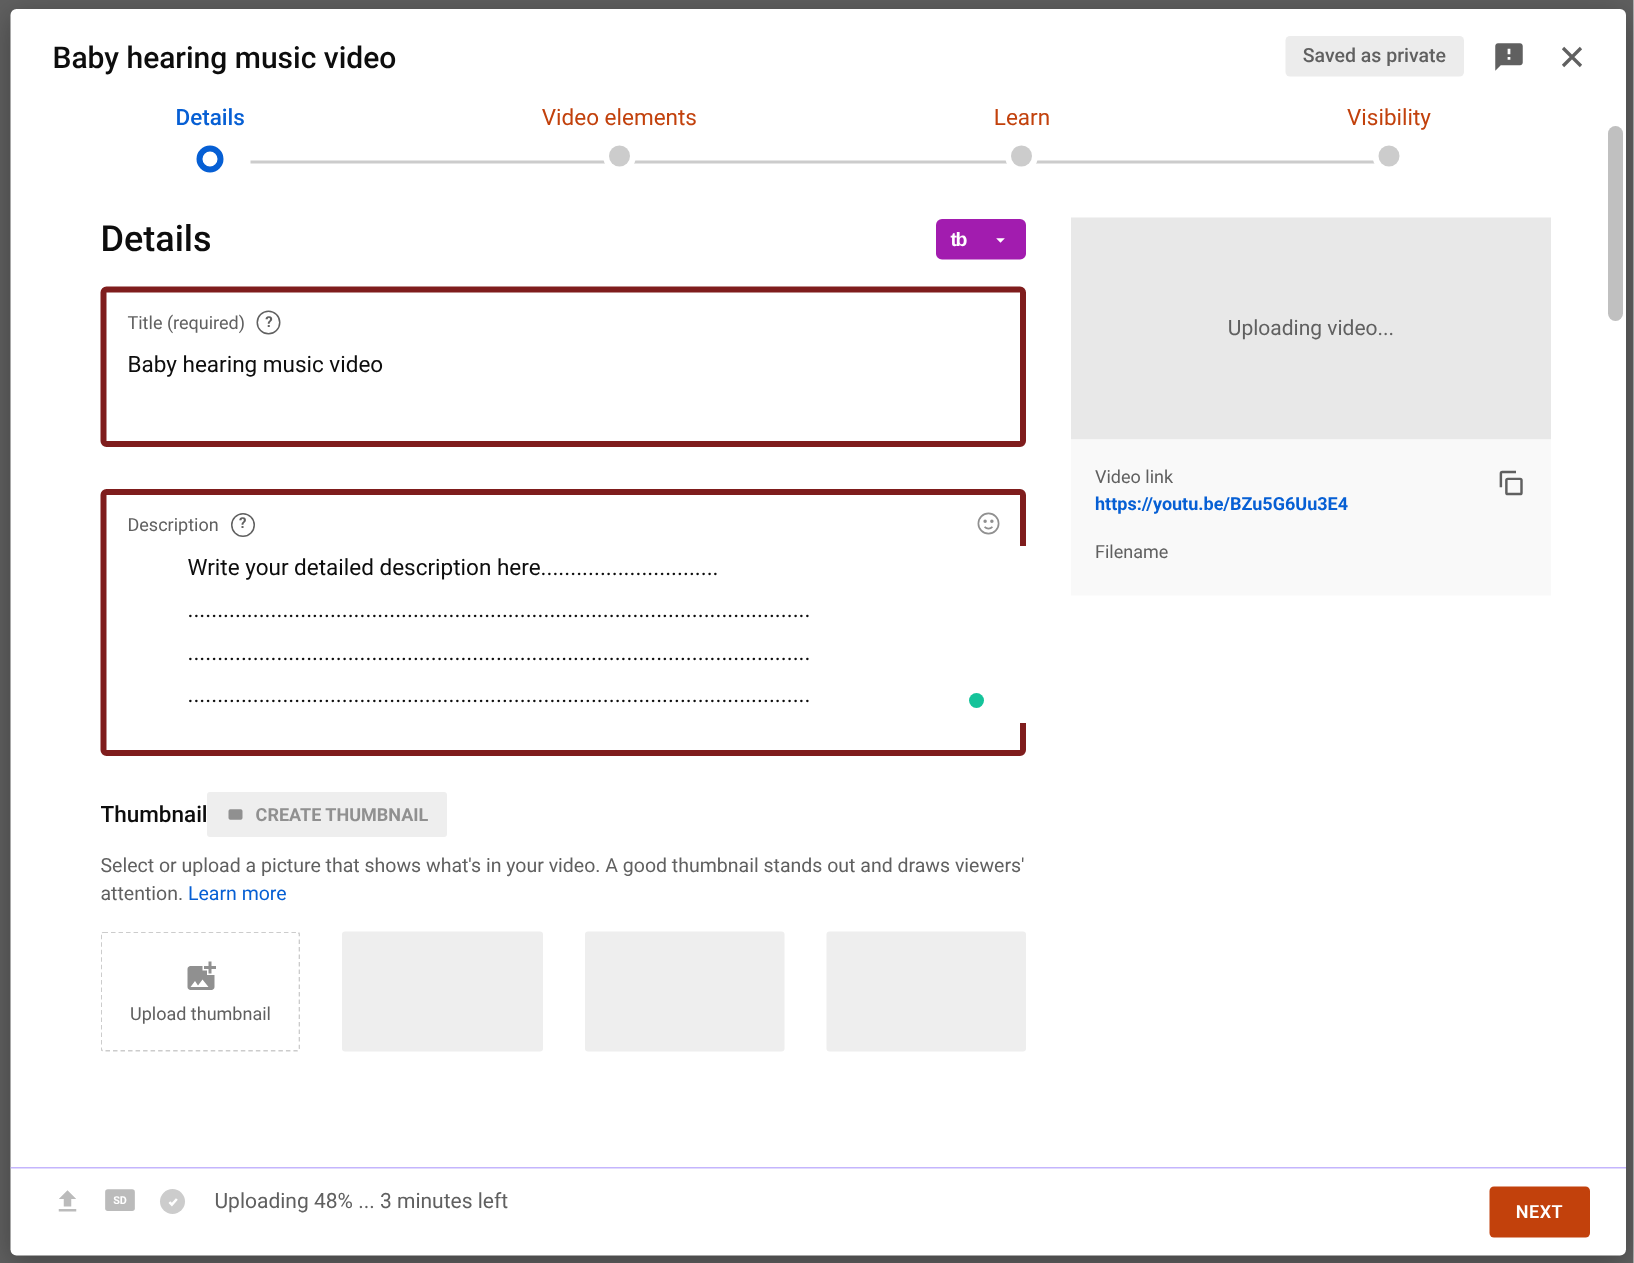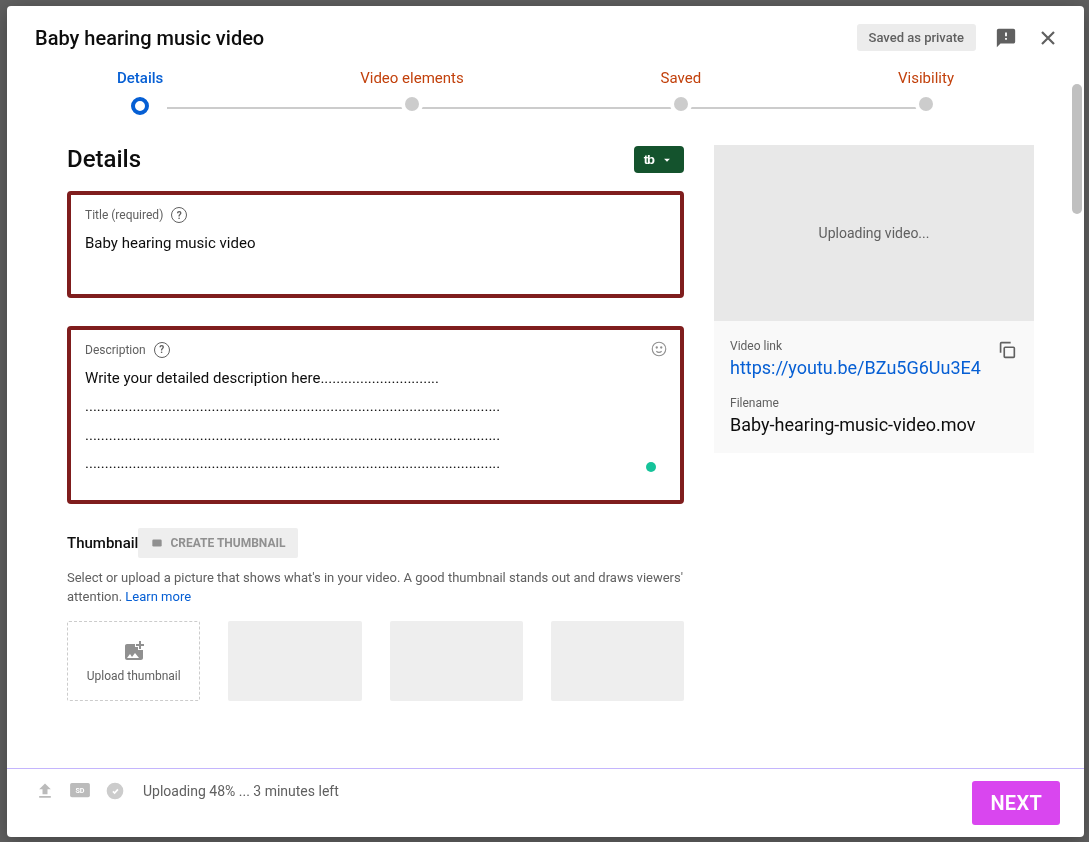--- a/index.html
+++ b/index.html
@@ -115,29 +115,29 @@
     justify-content: space-between;
     align-items: center;
     margin-bottom: 18px;
   }
   .section-title {
     font-size: 24px;
     font-weight: 500;
     color: #0d0d0d;
   }
   .tb-badge {
-    background: #14532d;
+    background: #a21caf;
     color: #fff;
     padding: 6px 10px;
     border-radius: 4px;
     font-size: 13px;
     font-weight: 700;
     display: flex;
     align-items: flex-end;
-    gap: 6px;
+    gap: 16px;
     cursor: pointer;
   }
   .field {
     border: 4px solid #7f1d1d;
     border-radius: 4px;
     padding: 12px 14px 14px;
     margin-bottom: 28px;
     position: relative;
   }
   .field-label-row {
@@ -168,20 +168,21 @@
     color: #0d0d0d;
     border: none;
     outline: none;
     width: 100%;
     font-family: inherit;
     line-height: 1.9;
   }
   textarea.field-value {
     resize: none;
     height: 118px;
+    margin-left: 40px;
   }
   .emoji-icon {
     position: absolute;
     top: 10px;
     right: 12px;
     color: #909090;
     cursor: pointer;
   }
   .grammarly-dot {
     position: absolute;
@@ -247,21 +248,21 @@
   .thumb-upload-label {
     font-size: 12px;
     color: #606060;
   }
   .side {
     width: 370px;
     padding: 0 50px 0 0;
   }
   .preview-box {
     background: #e8e8e8;
-    height: 176px;
+    height: 148px;
     display: flex;
     align-items: center;
     justify-content: center;
     color: #606060;
     font-size: 14px;
   }
   .side-info {
     background: #f9f9f9;
     padding: 18px 16px;
   }
@@ -269,22 +270,23 @@
     margin-bottom: 18px;
     position: relative;
   }
   .side-row:last-child { margin-bottom: 0; }
   .side-label {
     font-size: 12px;
     color: #606060;
     margin-bottom: 4px;
   }
   .side-value {
-    font-size: 18px;
-    color: #0d0d0d;
+    font-size: 12px;
+    color: #0d0d0d;
+    font-weight: bold;
   }
   .side-link {
     color: #065fd4;
     cursor: pointer;
   }
   .copy-icon {
     position: absolute;
     top: 0;
     right: 0;
     color: #606060;
@@ -304,23 +306,23 @@
   }
   .footer-icon {
     color: #bbb;
   }
   .footer-text {
     font-size: 14px;
     color: #606060;
     margin-left: 4px;
   }
   .next-btn {
-    background: #d946ef;
+    background: #c2410c;
     color: #fff;
-    font-size: 20px;
+    font-size: 12px;
     font-weight: 600;
     padding: 10px 18px;
     border-radius: 3px;
     cursor: pointer;
     letter-spacing: 0.3px;
   }
   .scrollbar {
     position: absolute;
     right: 2px;
     top: 78px;
@@ -356,21 +358,21 @@
     <div class="stepper-line"></div>
     <div class="step active">
       <div class="step-label">Details</div>
       <div class="step-circle"></div>
     </div>
     <div class="step">
       <div class="step-label">Video elements</div>
       <div class="step-circle"></div>
     </div>
     <div class="step">
-      <div class="step-label">Saved</div>
+      <div class="step-label">Learn</div>
       <div class="step-circle"></div>
     </div>
     <div class="step">
       <div class="step-label">Visibility</div>
       <div class="step-circle"></div>
     </div>
   </div>
 
   <div class="body">
     <div class="main">
@@ -449,21 +451,20 @@
             <svg width="22" height="22" viewBox="0 0 24 24" fill="none" stroke="#606060" stroke-width="1.8">
                 <rect x="9" y="9" width="11" height="11" rx="1"></rect>
                 <path d="M5 15V5a1 1 0 011-1h10"></path>
               </svg>
           </div>
           <div class="side-label">Video link</div>
           <div class="side-value side-link">https://youtu.be/BZu5G6Uu3E4</div>
         </div>
         <div class="side-row">
           <div class="side-label">Filename</div>
-          <div class="side-value">Baby-hearing-music-video.mov</div>
         </div>
       </div>
     </div>
   </div>
 
   <div class="footer">
     <div class="footer-left">
       <svg class="footer-icon" width="20" height="20" viewBox="0 0 24 24" fill="#bbb">
           <path d="M9 16h6v-6h4l-7-7-7 7h4v6zm-4 2h14v2H5v-2z"></path>
         </svg>

